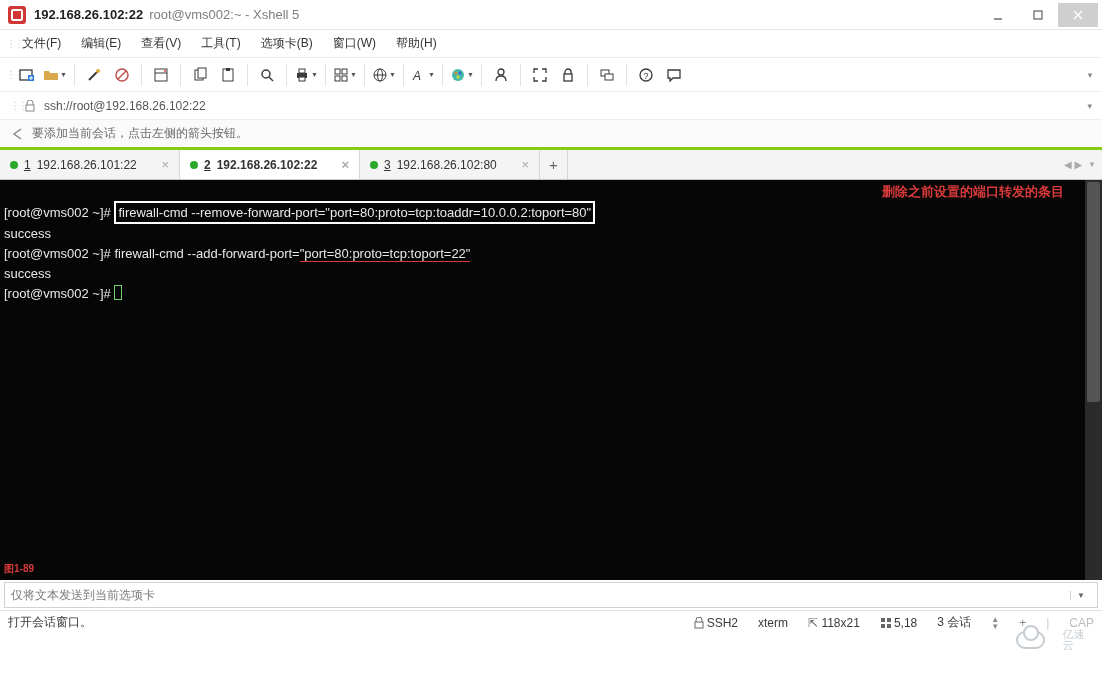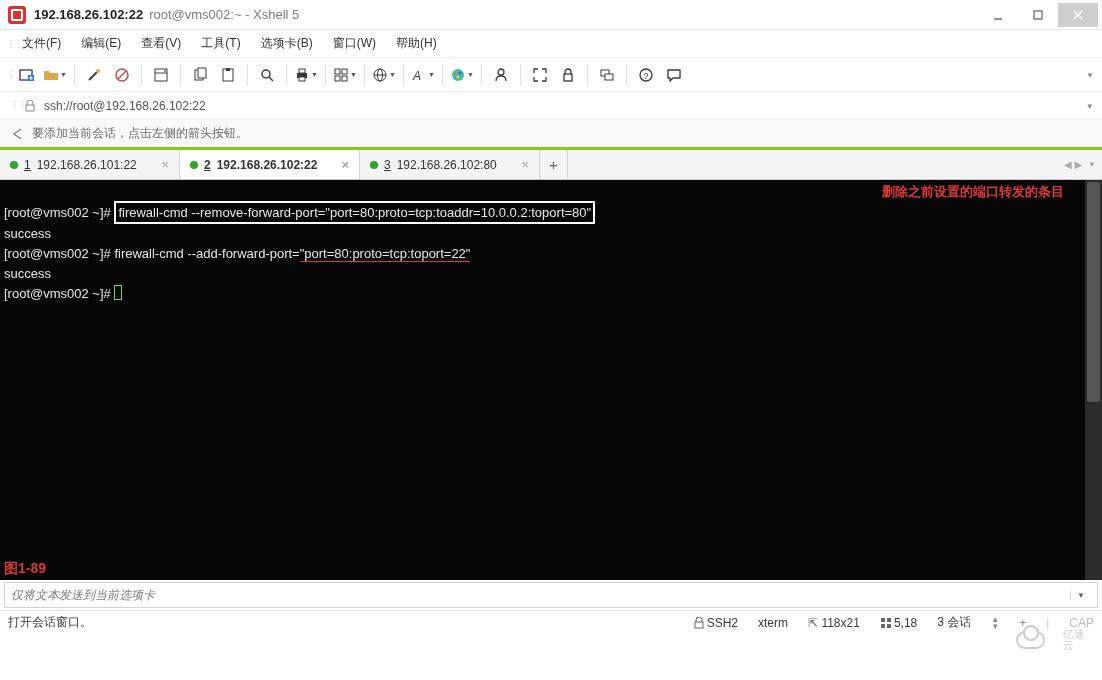--- a/index.html
+++ b/index.html
@@ -53,26 +53,26 @@
 
 
 .terminal { height: 400px; background: #060606; color: #e8e8e8; font-family: "Consolas","Courier New",monospace; font-size: 13px; line-height: 19px; padding: 2px 4px; position: relative; white-space: pre; overflow:hidden;}
 .terminal .scrollbar{position:absolute;right:0;top:0;width:17px;height:100%;background:#2b2b2b;}
 .terminal .scrollbar .thumb{position:absolute;left:2px;right:2px;top:2px;height:220px;background:#555;border-radius:2px;}
 .prompt { color: #e8e8e8; }
 .redbox { border: 2px solid #ffffff; padding: 0 2px; display:inline-block;}
 .redtxt { color: #d83a3a; font-family:"Microsoft YaHei",sans-serif; font-weight:700; font-size:13px;}
 .ul { border-bottom: 1px solid #d83a3a; }
 .cursor { display:inline-block; width:8px; height:15px; border:1px solid #6dd36d; vertical-align:-2px;}
-.figlabel{position:absolute;left:4px;bottom:2px;color:#d83a3a;font-family:"Microsoft YaHei",sans-serif;font-weight:700;font-size:14px;}
+.figlabel{position:absolute;left:4px;bottom:2px;color:#d83a3a;font-family:"Microsoft YaHei",sans-serif;font-weight:700;font-size:10px;}
 .annot-right{position:absolute;right:20px;top:3px;width:200px;white-space:normal;line-height:18px;}
 .annot-below{position:absolute;left:248px;top:76px;white-space:normal;}
 
 
-.inputbar { height: 26px; border: 1px solid #d2d2d2; margin: 2px 4px; display:flex;align-items:center; font-size:12px;color:#7a7a7a;padding:0 6px; background:#fff;font-style:italic;}
+.inputbar { height: 26px; border: 1px solid #d2d2d2; margin: 2px 4px; display:flex;align-items:center; font-size:12px;color:#7a7a7a;padding:0 6px; background:#fff;}
 .inputbar .dd{margin-left:auto;border-left:1px solid #d2d2d2;padding:0 6px;color:#666;font-size:8px;}
 
 
 .statusbar { height: 24px; border-top:1px solid #e2e2e2; display:flex;align-items:center;font-size:12px;color:#3a3a3a;padding:0 8px;gap:20px;}
 .statusbar .spacer{flex:1;}
 .statusbar svg{width:12px;height:12px;vertical-align:-2px;margin-right:2px;color:#666;}
 .statusbar .sep{color:#ccc;}
 .statusbar .cap{color:#bdbdbd;}
 
 

